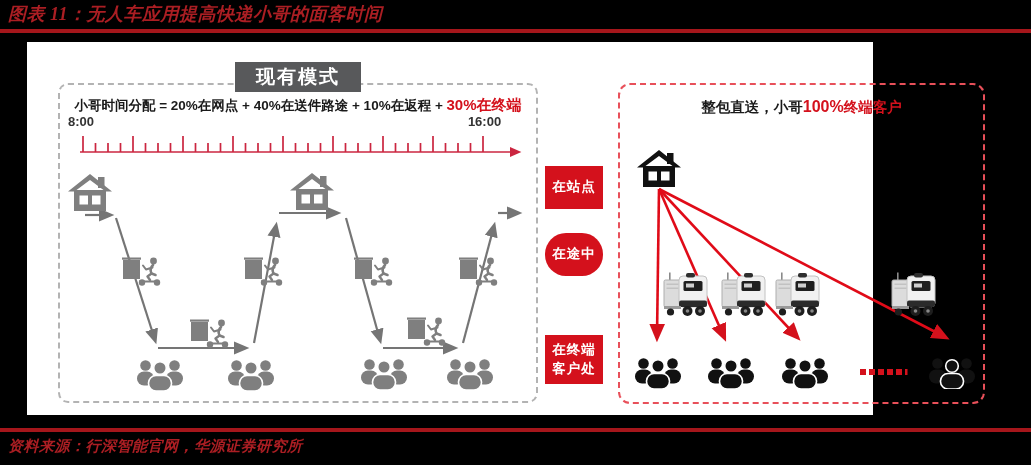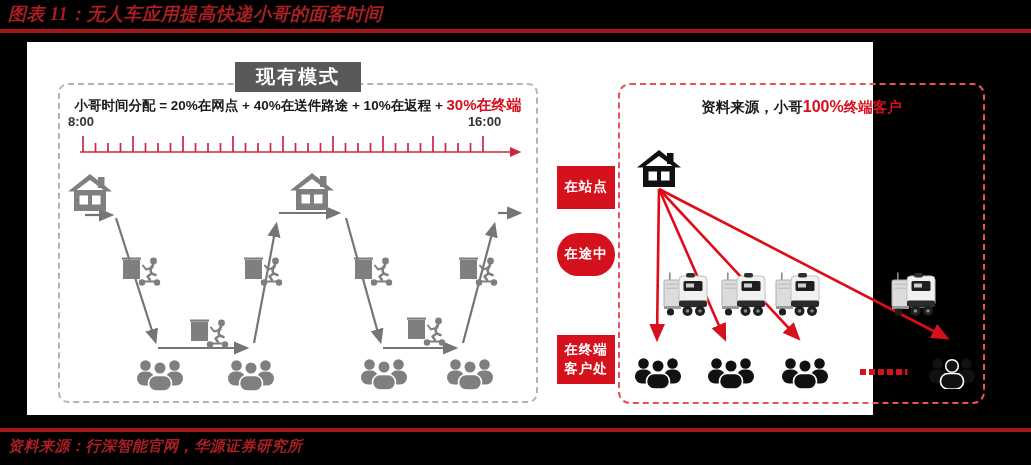--- a/index.html
+++ b/index.html
@@ -29,21 +29,21 @@
   .formula .red{color:var(--accent-red,#D4111C);font-size:15px;text-align:right;}
   .time{position:absolute;font-size:13px;font-weight:600;color:#333;}
   .t-start{left:41px;top:72px;text-align:center;}
   .t-end{left:415px;top:72px;width:85px;text-align:center;}
   .svg-abs{position:absolute;}
   .svg-left{left:31px;top:41px;}
   .svg-right{left:591px;top:41px;}
   .mid-box{position:absolute;left:518px;width:58px;background:var(--accent-red,#D4111C);
        color:#fff;font-weight:bold;font-size:13.5px;line-height:1.35;letter-spacing:1px;
        display:flex;align-items:center;justify-content:center;text-align:center;
-       box-sizing:border-box;padding:9px 4px;margin-left:12px;}
+       box-sizing:border-box;padding:9px 4px;}
   .mb-1{top:124px;height:43px;}
   .mb-2{top:191px;height:43px;border-radius:21px;}
   .mb-3{top:293px;height:49px;}
   .subtitle{position:absolute;left:591px;top:56px;width:367px;display:flex;
        align-items:baseline;justify-content:center;white-space:nowrap;
        font-weight:bold;color:#1a1a1a;font-size:14.5px;}
   .subtitle .big-red{color:var(--accent-red,#D4111C);font-size:16px;}
   .subtitle .red{color:var(--accent-red,#D4111C);}
 </style>
 </head>
@@ -153,21 +153,21 @@
     <use href="#sym-people" x="301" y="273" width="50" height="34" color="#7F7F7F"></use>
     <use href="#sym-people" x="387" y="273" width="50" height="34" color="#7F7F7F"></use>
   </svg>
 
   <div class="mid-box mb-1">在站点</div>
   <div class="mid-box mb-2">在途中</div>
   <div class="mid-box mb-3">在终端客户处</div>
 
   <div class="panel panel-right"></div>
   <div class="subtitle">
-    <span>资料来源，小哥</span>
+    <span>整包直送，小哥</span>
       <span class="big-red">100%</span>
       <span class="red">终端客户</span>
   </div>
 
   <svg class="svg-abs svg-right" width="367" height="321" viewBox="0 0 367 321">
     <defs>
       <marker id="arr-red" markerWidth="8" markerHeight="8" refX="5" refY="3" orient="auto">
         <path d="M0 0 L7 3 L0 6 Z" fill="#D4111C"></path>
       </marker>
     </defs>

